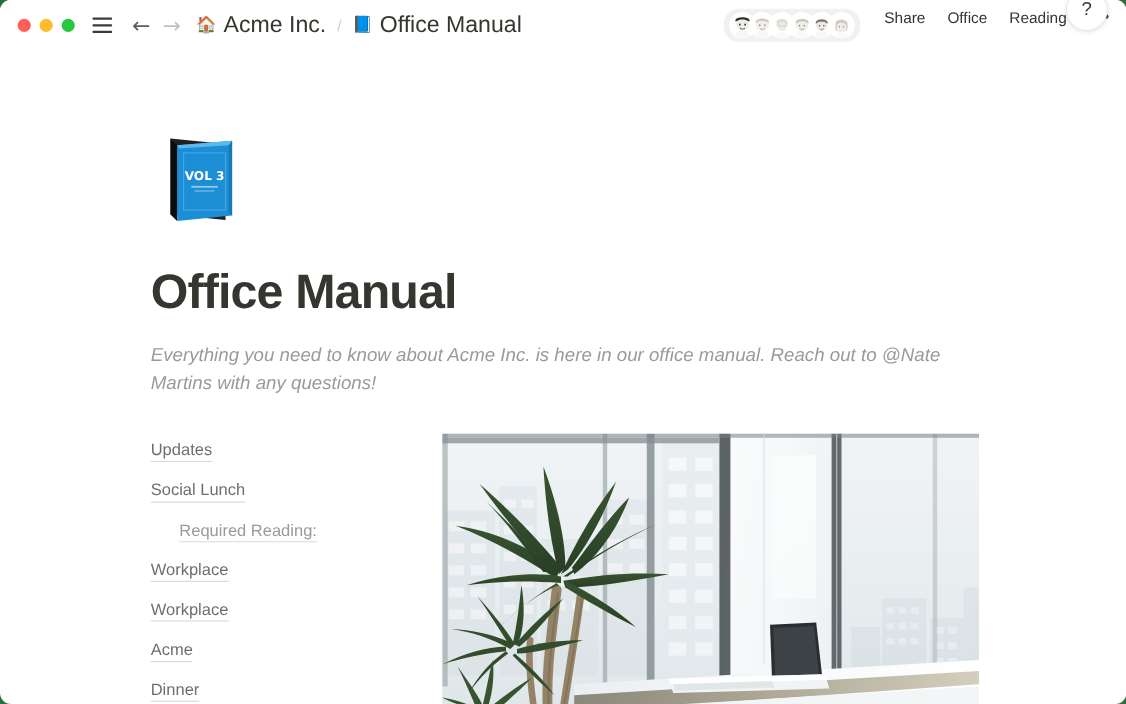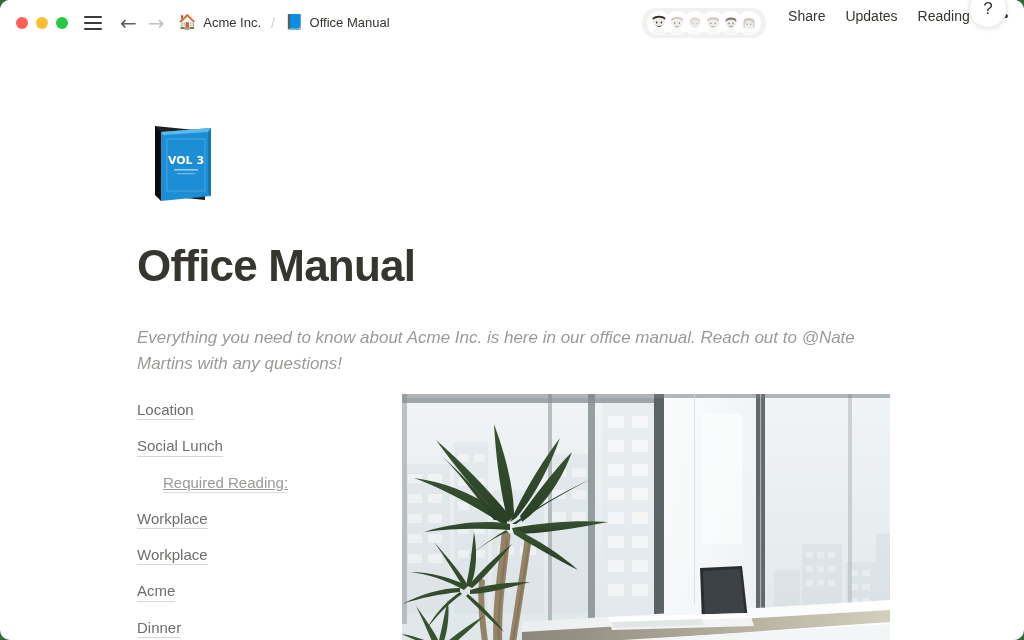--- a/index.html
+++ b/index.html
@@ -92,21 +92,21 @@
     display: flex;
     align-items: center;
     gap: 6px;
     cursor: pointer;
   }
   .crumb-emoji {
     font-size: 15px;
     line-height: 1;
     font-family: "DejaVu Sans", sans-serif;
   }
-  .crumb-label { font-size: 13px; color: #37352f; }
+  .crumb-label { font-size: 21px; color: #37352f; }
   .crumb-sep {
     margin: 0 10px;
     color: #cfcecb;
     font-size: 14px;
   }
 
   .topbar-right {
     margin-left: auto;
     display: flex;
     align-items: flex-start;
@@ -173,21 +173,21 @@
     font-size: 44px;
     font-weight: bold;
     color: #37352f;
     letter-spacing: -0.8px;
     line-height: 1.1;
   }
 
   .page-desc {
     position: absolute;
     left: 137px;
-    top: 280px;
+    top: 265px;
     width: 745px;
     font-size: 17px;
     font-style: italic;
     color: #9b9a97;
     line-height: 1.55;
   }
 
   .toc {
     position: absolute;
     left: 137px;
@@ -202,21 +202,20 @@
     cursor: pointer;
     width: fit-content;
     border-bottom: 1px solid #d8d7d4;
     padding-bottom: 1px;
     line-height: 1.15;
   }
   .toc-item.indent-1 {
     margin-left: 26px;
     color: #9b9a97;
     border-bottom-color: #dddcd9;
-    text-decoration: underline;
   }
 
   .page-image {
     position: absolute;
     left: 402px;
     top: 349px;
     width: 488px;
     height: 291px;
     overflow: hidden;
     background: #e8edef;
@@ -341,21 +340,21 @@
               <path d="M6.5 10c0-4.3 11-4.3 11 0 0 3-.3 5-1.1 6.2-.8 1.3-2 1.9-4.4 1.9s-3.6-.6-4.4-1.9C6.8 15 6.5 13 6.5 10z" fill="#f0ece8"></path>
               <path d="M6.6 10.4c-.3-4.6 10.5-4.6 10.8 0 .3 3.6.1 7-.7 7-.5 0-.2-3.4-.6-5.2-.4-1.7-1.9-2.5-4.1-2.5s-3.7.8-4.1 2.5c-.4 1.8-.1 5.2-.6 5.2-.8 0-1-3.4-.7-7z" fill="#cfcbc6"></path>
               <ellipse cx="10.2" cy="13.2" rx=".6" ry=".8" fill="#95908b"></ellipse>
               <ellipse cx="13.8" cy="13.2" rx=".6" ry=".8" fill="#95908b"></ellipse>
               <path d="M12 18.4c-2.9 0-5.3 1.7-6.1 4.1A11.9 11.9 0 0 0 12 24c2.2 0 4.3-.6 6.1-1.5-.8-2.4-3.2-4.1-6.1-4.1z" fill="#fafafa"></path>
             </svg>
         </span>
       </div>
 
       <span class="topaction">Share</span>
-      <span class="topaction">Updates</span>
+      <span class="topaction">Office</span>
       <span class="topaction">Reading</span>
       <span class="dots-btn">•••</span>
     </div>
   </div>
 
   <div id="page">
 
     <svg class="book" viewBox="0 0 68 84">
       <path d="M8 4 L58 9 L58 78 L8 73 Z" fill="#20201f"></path>
       <path d="M8 4 L14 10 L14 79 L8 73 Z" fill="#0b0b0b"></path>
@@ -366,21 +365,21 @@
       <text x="39" y="42" text-anchor="middle" font-family="DejaVu Sans, sans-serif" font-size="11" font-weight="bold" fill="#ffffff">VOL 3</text>
       <rect x="27" y="47" width="24" height="1.6" fill="#ffffff" opacity="0.55"></rect>
       <rect x="30" y="51" width="18" height="1.2" fill="#ffffff" opacity="0.4"></rect>
     </svg>
 
     <div class="page-title">Office Manual</div>
 
     <div class="page-desc">Everything you need to know about Acme Inc. is here in our office manual. Reach out to @Nate Martins with any questions!</div>
 
     <div class="toc">
-      <span class="toc-item">Location</span>
+      <span class="toc-item">Updates</span>
       <span class="toc-item">Social Lunch</span>
       <span class="toc-item indent-1">Required Reading:</span>
       <span class="toc-item">Workplace</span>
       <span class="toc-item">Workplace</span>
       <span class="toc-item">Acme</span>
       <span class="toc-item">Dinner</span>
 
     </div>
 
     <div class="page-image">

